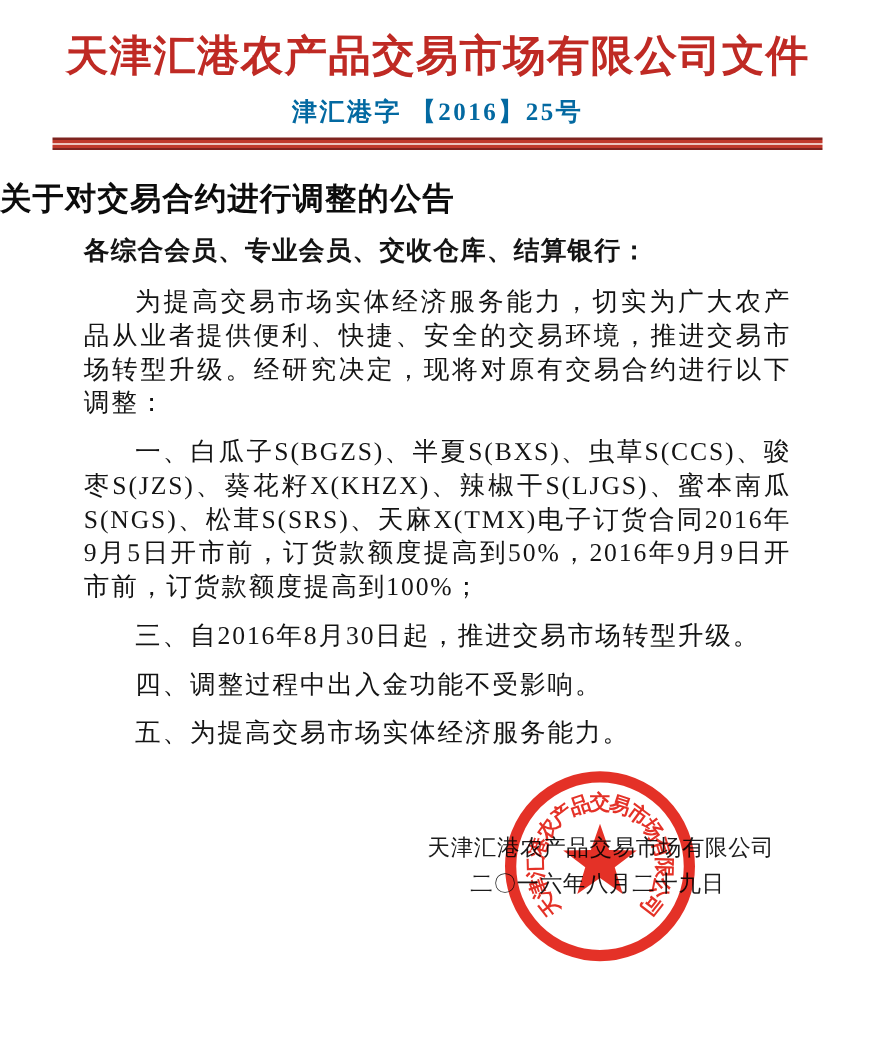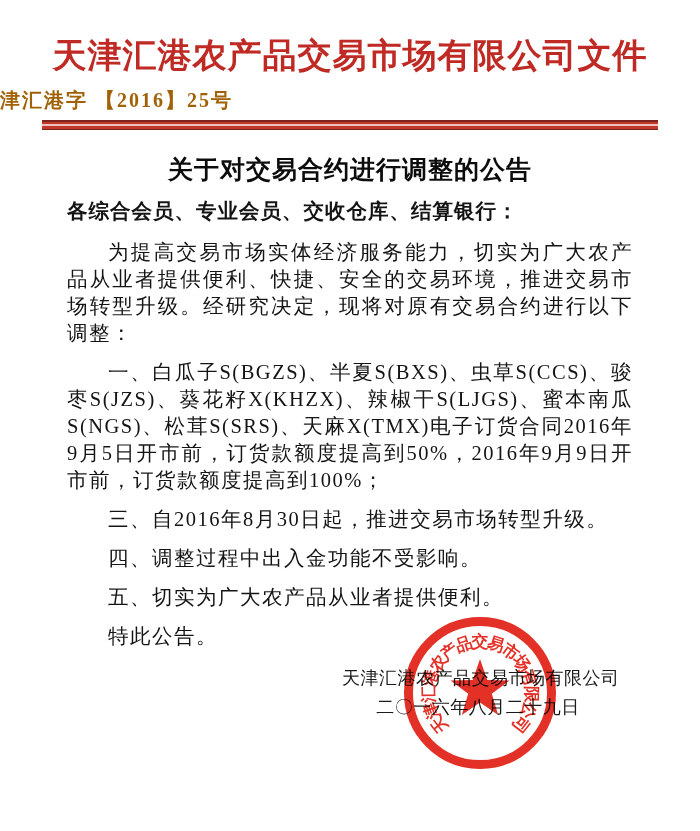--- a/index.html
+++ b/index.html
@@ -13,50 +13,50 @@
     position:relative;
     width:700px;height:831px;
     margin:0 auto;
     background:#ffffff;
     overflow:hidden;
     font-family:"Liberation Serif","DejaVu Serif",serif;
     color:var(--ink);
   }
   .letterhead-title{
     margin:0;
-    padding-top:34px;
+    padding-top:24px;
     text-align:center;
     font-size:34px;
     line-height:44px;
     font-weight:bold;
     letter-spacing:1px;
     color:var(--accent);
     font-family:"Liberation Serif","DejaVu Serif",serif;
   }
   .doc-number{
     margin-top:9px;
+    text-align:center;
     font-size:20px;
     line-height:26px;
     font-weight:bold;
     letter-spacing:2px;
-    color:#a16207;
+    color:#0369a1;
   }
   .red-rule{
     height:10px;
     margin:7px 42px 0 42px;
     background:linear-gradient(to bottom,
       #7e241f 0 18%,
       var(--rule-red) 18% 44%,
       #ecc4bd 44% 58%,
       var(--rule-red) 58% 86%,
       #7e241f 86% 100%);
   }
   .notice-title{
     margin:24px 0 0 0;
-    text-align:center;
     font-size:25px;
     line-height:30px;
     font-weight:bold;
     letter-spacing:1px;
     color:#0c0c0c;
     font-family:"Liberation Sans","DejaVu Sans",sans-serif;
   }
   .doc-body{
     margin:14px 55px 0 55px;
     font-size:20.5px;
@@ -111,22 +111,21 @@
   <div class="red-rule"></div>
 
   <h2 class="notice-title">关于对交易合约进行调整的公告</h2>
 
   <div class="doc-body">
     <p class="salutation">各综合会员、专业会员、交收仓库、结算银行：</p>
     <p class="para-first">为提高交易市场实体经济服务能力，切实为广大农产品从业者提供便利、快捷、安全的交易环境，推进交易市场转型升级。经研究决定，现将对原有交易合约进行以下调整：</p>
     <p>一、白瓜子S(BGZS)、半夏S(BXS)、虫草S(CCS)、骏枣S(JZS)、葵花籽X(KHZX)、辣椒干S(LJGS)、蜜本南瓜S(NGS)、松茸S(SRS)、天麻X(TMX)电子订货合同2016年9月5日开市前，订货款额度提高到50%，2016年9月9日开市前，订货款额度提高到100%；</p>
     <p>三、自2016年8月30日起，推进交易市场转型升级。</p>
     <p>四、调整过程中出入金功能不受影响。</p>
-    <p>五、切实为广大农产品从业者提供便利。</p>
-    <p>特此公告。</p>
+    <p>五、为提高交易市场实体经济服务能力。</p>
   </div>
 
   <div class="signature-block">
     <div>天津汇港农产品交易市场有限公司</div>
     <div>二〇一六年八月二十九日</div>
   </div>
 
   <svg class="seal" viewBox="0 0 160 160" aria-hidden="true">
     <circle cx="80" cy="80" r="71.5" fill="none" stroke="var(--seal-red)" stroke-width="9"></circle>
     <path fill="var(--seal-red)" d="M80,46 L87.3,67.0 L109.5,67.4 L91.8,80.8 L98.2,102.1 L80,89.4 L61.8,102.1 L68.2,80.8 L50.5,67.4 L72.7,67.0 Z"></path>

